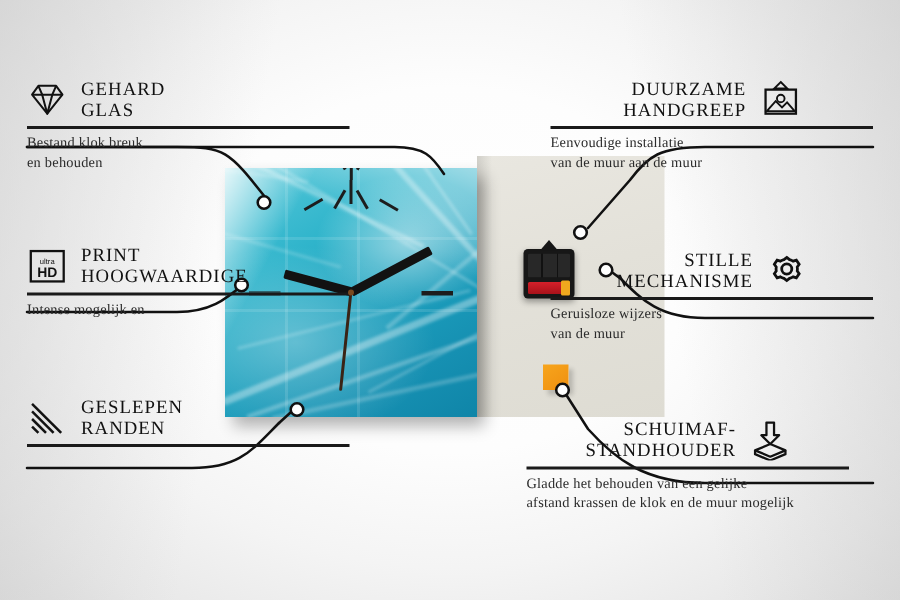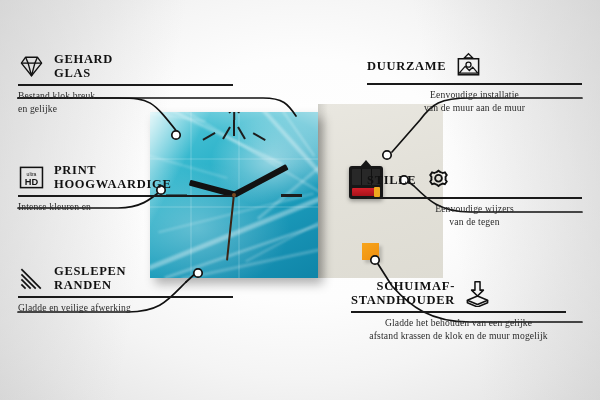--- a/index.html
+++ b/index.html
@@ -17,34 +17,34 @@
   #stage:before{
     content:"";position:absolute;inset:0;pointer-events:none;
     background:
       linear-gradient(100deg, rgba(205,205,205,.55) 0%, rgba(255,255,255,0) 28%),
       linear-gradient(260deg, rgba(205,205,205,.55) 0%, rgba(255,255,255,0) 28%);
   }
 
   
   .feat{position:absolute;width:215px;}
   .feat .head{display:flex;align-items:center;gap:9px;}
-  .feat.right .head{flex-direction:row;justify-content:flex-start;}
+  .feat.right .head{flex-direction:row;justify-content:center;}
   .titles{line-height:1.12;}
   .titles .t{
     font-family:"Liberation Serif", serif;
-    font-weight:700;font-size:12.5px;letter-spacing:.7px;
+    font-weight:400;font-size:12.5px;letter-spacing:.7px;
     color:#111;text-transform:uppercase;white-space:nowrap;
   }
   .feat.right .titles{text-align:right;}
   .rule{height:1.6px;background:#1a1a1a;margin-top:4px;}
   .desc{
     font-family:"Liberation Serif", serif;
     font-size:9.6px;color:#2b2b2b;line-height:1.35;margin-top:4px;letter-spacing:.15px;
   }
-  .feat.right .desc{text-align:center;}
+  .feat.right .desc{text-align:left;}
 
   .ico{width:27px;height:27px;flex:0 0 27px;display:block;}
 
   
   #f-gehard{left:18px;top:52px;}
   #f-print {left:18px;top:163px;}
   #f-randen{left:18px;top:264px;}
   
   #f-handgreep{left:367px;top:52px;}
   #f-mechanisme{left:367px;top:166px;}
@@ -207,102 +207,101 @@
         </g>
       </svg>
       <div class="titles">
         <div class="t">GEHARD</div>
         <div class="t">GLAS</div>
       </div>
     </div>
     <div class="rule"></div>
     <div class="desc">
       <div>Bestand klok breuk</div>
-      <div>en gelijke</div>
+      <div>en behouden</div>
     </div>
   </div>
 
   <div class="feat" id="f-print">
     <div class="head">
       <svg class="ico" viewBox="0 0 32 32">
         <rect x="3" y="4" width="26" height="24" fill="none" stroke="#111" stroke-width="1.8"></rect>
         <text x="16" y="14" font-family="Liberation Sans, sans-serif" font-size="6" text-anchor="middle" fill="#111">ultra</text>
         <text x="16" y="24.5" font-family="Liberation Sans, sans-serif" font-size="11" font-weight="bold" text-anchor="middle" fill="#111">HD</text>
       </svg>
       <div class="titles">
         <div class="t">PRINT</div>
         <div class="t">HOOGWAARDIGE</div>
       </div>
     </div>
     <div class="rule"></div>
     <div class="desc">
-      <div>Intense kleuren en</div>
+      <div>Intense mogelijk en</div>
     </div>
   </div>
 
   <div class="feat" id="f-randen">
     <div class="head">
       <svg class="ico" viewBox="0 0 32 32">
         <g stroke="#111" stroke-width="2">
           <path d="M4 5 L27 28"></path>
             <path d="M4 11 L21 28"></path>
             <path d="M4 17 L15 28"></path>
             <path d="M4 23 L9 28"></path>
         </g>
       </svg>
       <div class="titles">
         <div class="t">GESLEPEN</div>
         <div class="t">RANDEN</div>
       </div>
     </div>
     <div class="rule"></div>
-    <div class="desc">
-      <div>Gladde en veilige afwerking</div>
-    </div>
   </div>
 
   <div class="feat right" id="f-handgreep">
     <div class="head">
       <div class="titles">
         <div class="t">DUURZAME</div>
+        <div class="t">HANDGREEP</div>
       </div>
       <svg class="ico" viewBox="0 0 32 32">
         <path d="M16 2 L21 7 H11 Z" fill="none" stroke="#111" stroke-width="1.5"></path>
         <rect x="4" y="8" width="24" height="19" fill="none" stroke="#111" stroke-width="1.8"></rect>
         <circle cx="16" cy="15" r="3" fill="none" stroke="#111" stroke-width="1.5"></circle>
         <path d="M5 25 L12 17 L17 22 L21 18 L27 25 Z" fill="none" stroke="#111" stroke-width="1.5"></path>
       </svg>
     </div>
     <div class="rule"></div>
     <div class="desc">
       <div>Eenvoudige installatie</div>
       <div>van de muur aan de muur</div>
     </div>
   </div>
 
   <div class="feat right" id="f-mechanisme">
     <div class="head">
       <div class="titles">
         <div class="t">STILLE</div>
+        <div class="t">MECHANISME</div>
       </div>
       <svg class="ico" viewBox="0 0 32 32">
         <g fill="none" stroke="#111" stroke-width="2.2">
           <path d="M16 5.5 L18.2 7.2 A9.5 9.5 0 0 1 21 8.4 L23.6 7.6 L25.8 10.8 L24.3 13
                    A9.5 9.5 0 0 1 24.3 16.2 L25.8 18.4 L23.6 21.6 L21 20.8
                    A9.5 9.5 0 0 1 18.2 22 L16 23.7 L13.8 22 A9.5 9.5 0 0 1 11 20.8
                    L8.4 21.6 L6.2 18.4 L7.7 16.2 A9.5 9.5 0 0 1 7.7 13 L6.2 10.8
                    L8.4 7.6 L11 8.4 A9.5 9.5 0 0 1 13.8 7.2 Z"></path>
           <circle cx="16" cy="14.6" r="4"></circle>
         </g>
       </svg>
     </div>
     <div class="rule"></div>
     <div class="desc">
-      <div>Eenvoudige wijzers</div>
-      <div>van de tegen</div>
+      <div>Geruisloze wijzers</div>
+      <div>van de muur</div>
     </div>
   </div>
 
   <div class="feat right" id="f-standhouder">
     <div class="head">
       <div class="titles">
         <div class="t">SCHUIMAF-</div>
         <div class="t">STANDHOUDER</div>
       </div>
       <svg class="ico" viewBox="0 0 32 32">

